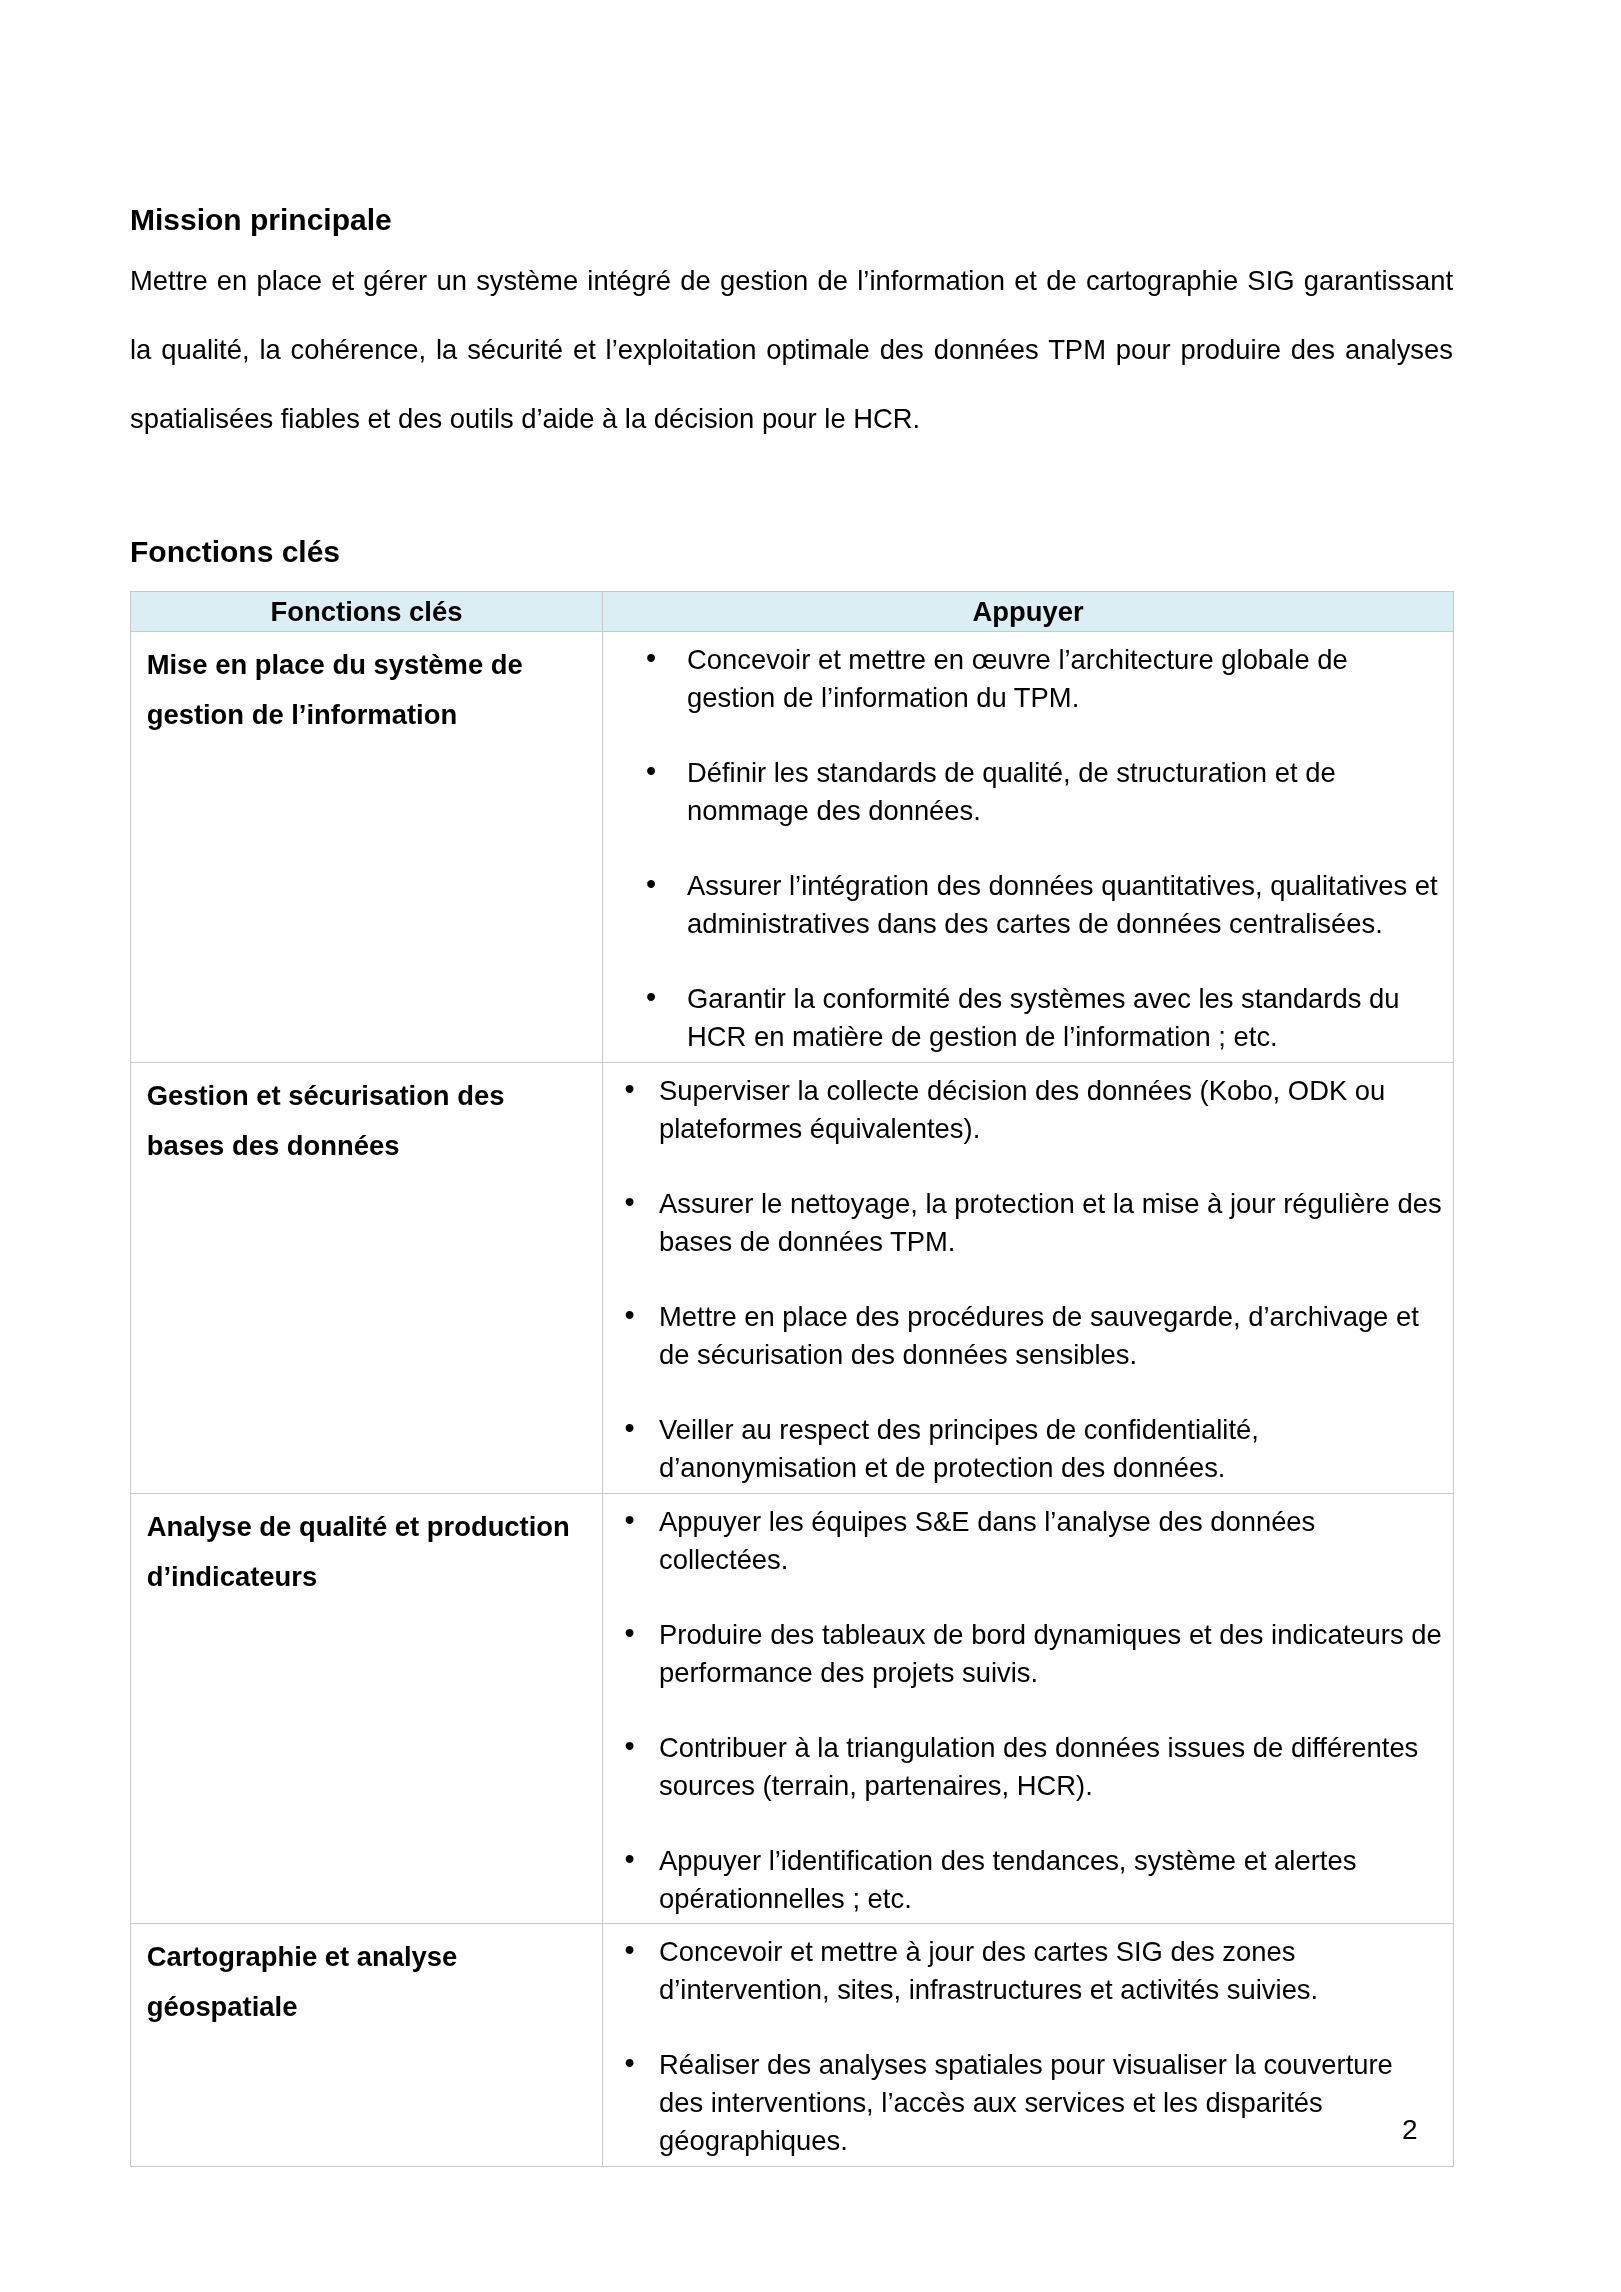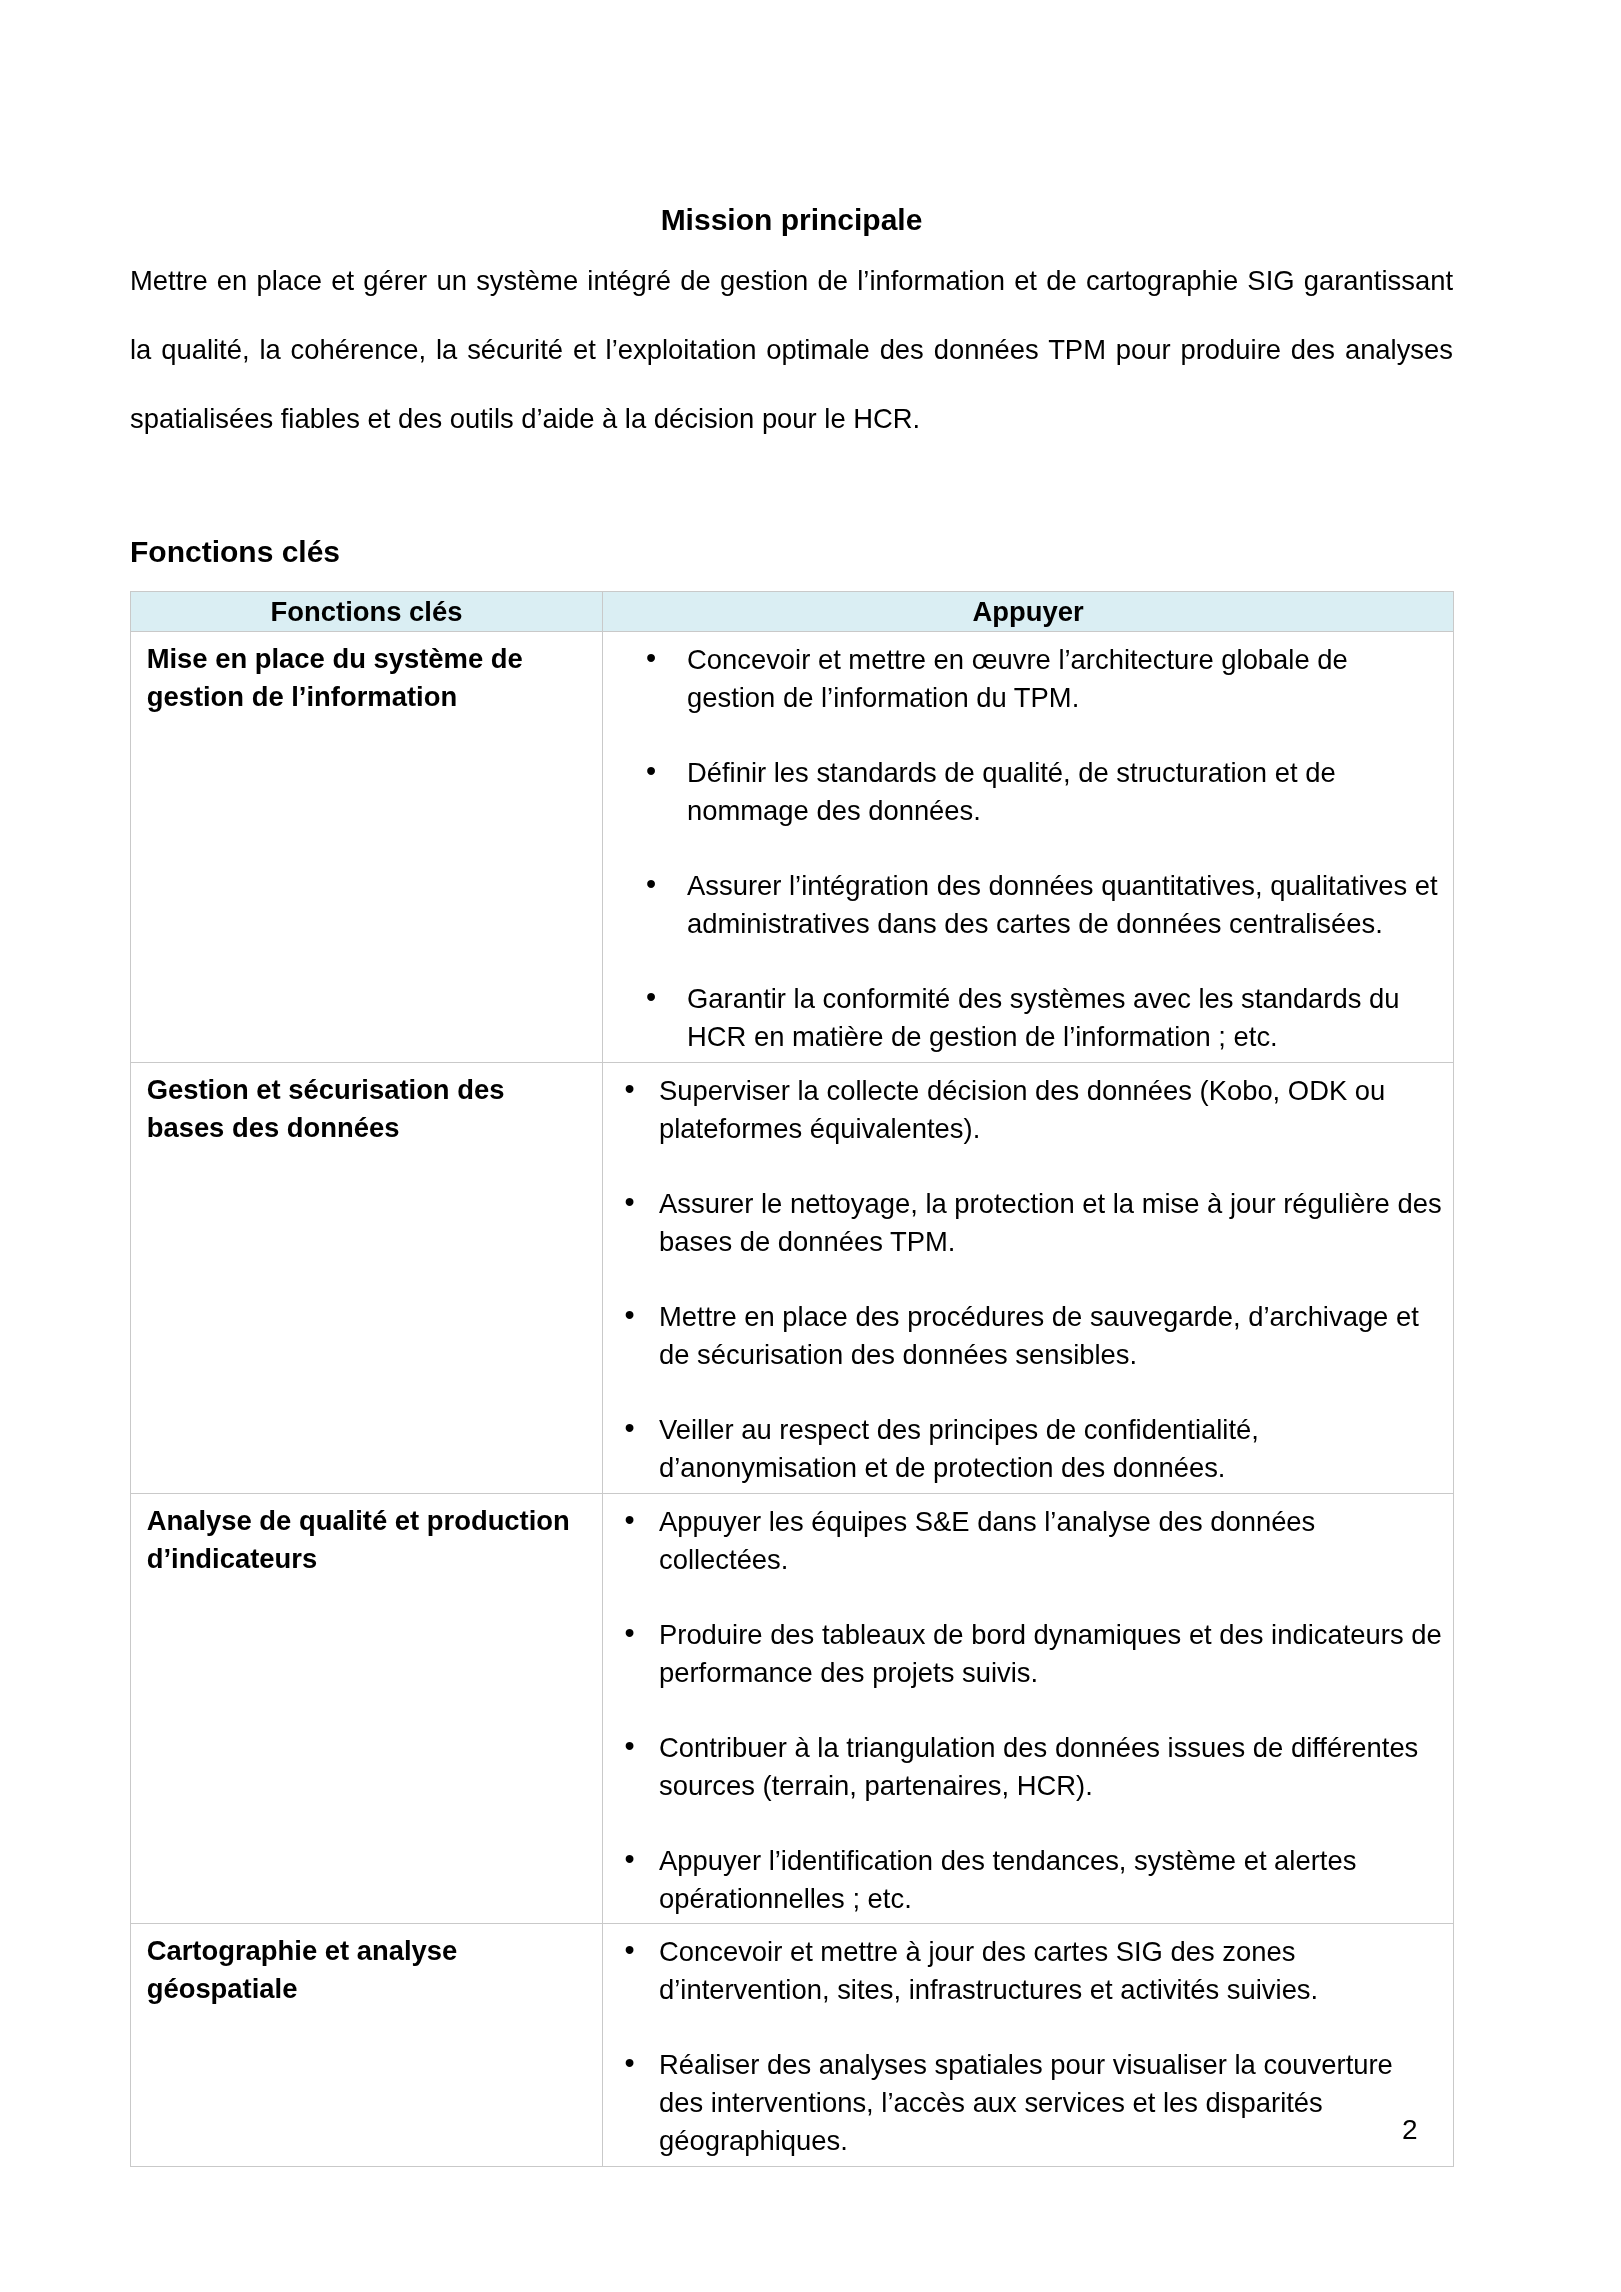--- a/index.html
+++ b/index.html
@@ -18,21 +18,21 @@
     left: 130px;
     top: 0;
     width: 1323px;
   }
   .doc-heading {
     font-size: 30px;
     font-weight: bold;
     line-height: 37px;
     margin: 0;
   }
-  #mission-heading { margin-top: 201px; text-align: center; }
+  #mission-heading { margin-top: 201px; }
   #mission-paragraph {
     margin: 7.8px 0 0 0;
     font-size: 27.4px;
     line-height: 69px;
     text-align: justify;
   }
   #functions-heading { margin-top: 80px; }
   table.fn-table {
     margin-top: 21.6px;
     width: 1323px;
@@ -49,21 +49,21 @@
     font-size: 27.4px;
     font-weight: bold;
     text-align: center;
     vertical-align: middle;
     padding: 0;
   }
   .fn-cell {
     padding: 7.8px 17.6px 7.8px 15.7px;
     font-size: 27.4px;
     font-weight: bold;
-    line-height: 38px;
+    line-height: 50px;
   }
   .task-cell { padding: 8.8px 9.8px 5.9px 0; }
   ul.tasks { list-style: none; margin: 0; padding: 0; }
   ul.tasks li {
     position: relative;
     padding-left: 56px;
     font-size: 27.4px;
     line-height: 38px;
     margin-bottom: 37px;
   }

